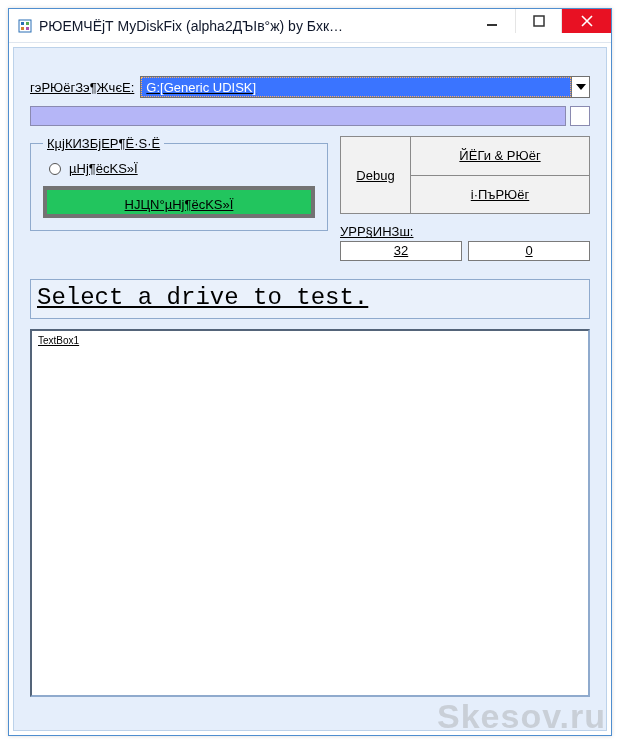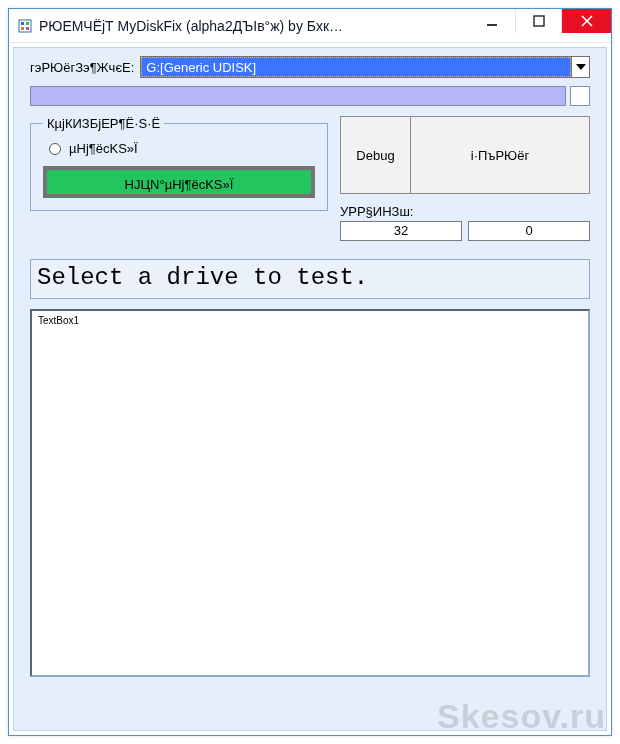--- a/index.html
+++ b/index.html
@@ -59,22 +59,23 @@
     width: 50px;
     height: 24px;
   }
   .winbtn svg { display:block; }
 
   .client {
     flex: 1;
     margin: 4px;
     background: #e5eefb;
     border: 1px solid #bcd2ea;
-    padding: 8px 16px 12px 16px;
+    padding: 28px 16px 12px 16px;
     position: relative;
+    text-decoration: underline;
   }
 
   .row-drive {
     display: flex;
     align-items: center;
     margin-bottom: 8px;
   }
   .row-drive .lbl {
     margin-right: 6px;
   }
@@ -306,20 +307,21 @@
           <span class="radio"></span>
           <span>µНј¶ёcKS»Ї</span>
         </div>
         <div class="btn wide">НЈЦN°µНј¶ёcKS»Ї</div>
       </fieldset>
 
       <div class="rightcol">
         <div class="btngrid">
           <div class="debug">Debug</div>
           <div class="twobtn">
+            <div class="b">ЙЁГи &amp; РЮёг</div>
             <div class="b">і·ПъРЮёг</div>
           </div>
         </div>
         <div class="urr">
           <div class="lbl">УРР§ИНЗш:</div>
           <div class="vals">
             <div class="v">32</div>
             <div class="v">0</div>
           </div>
         </div>

